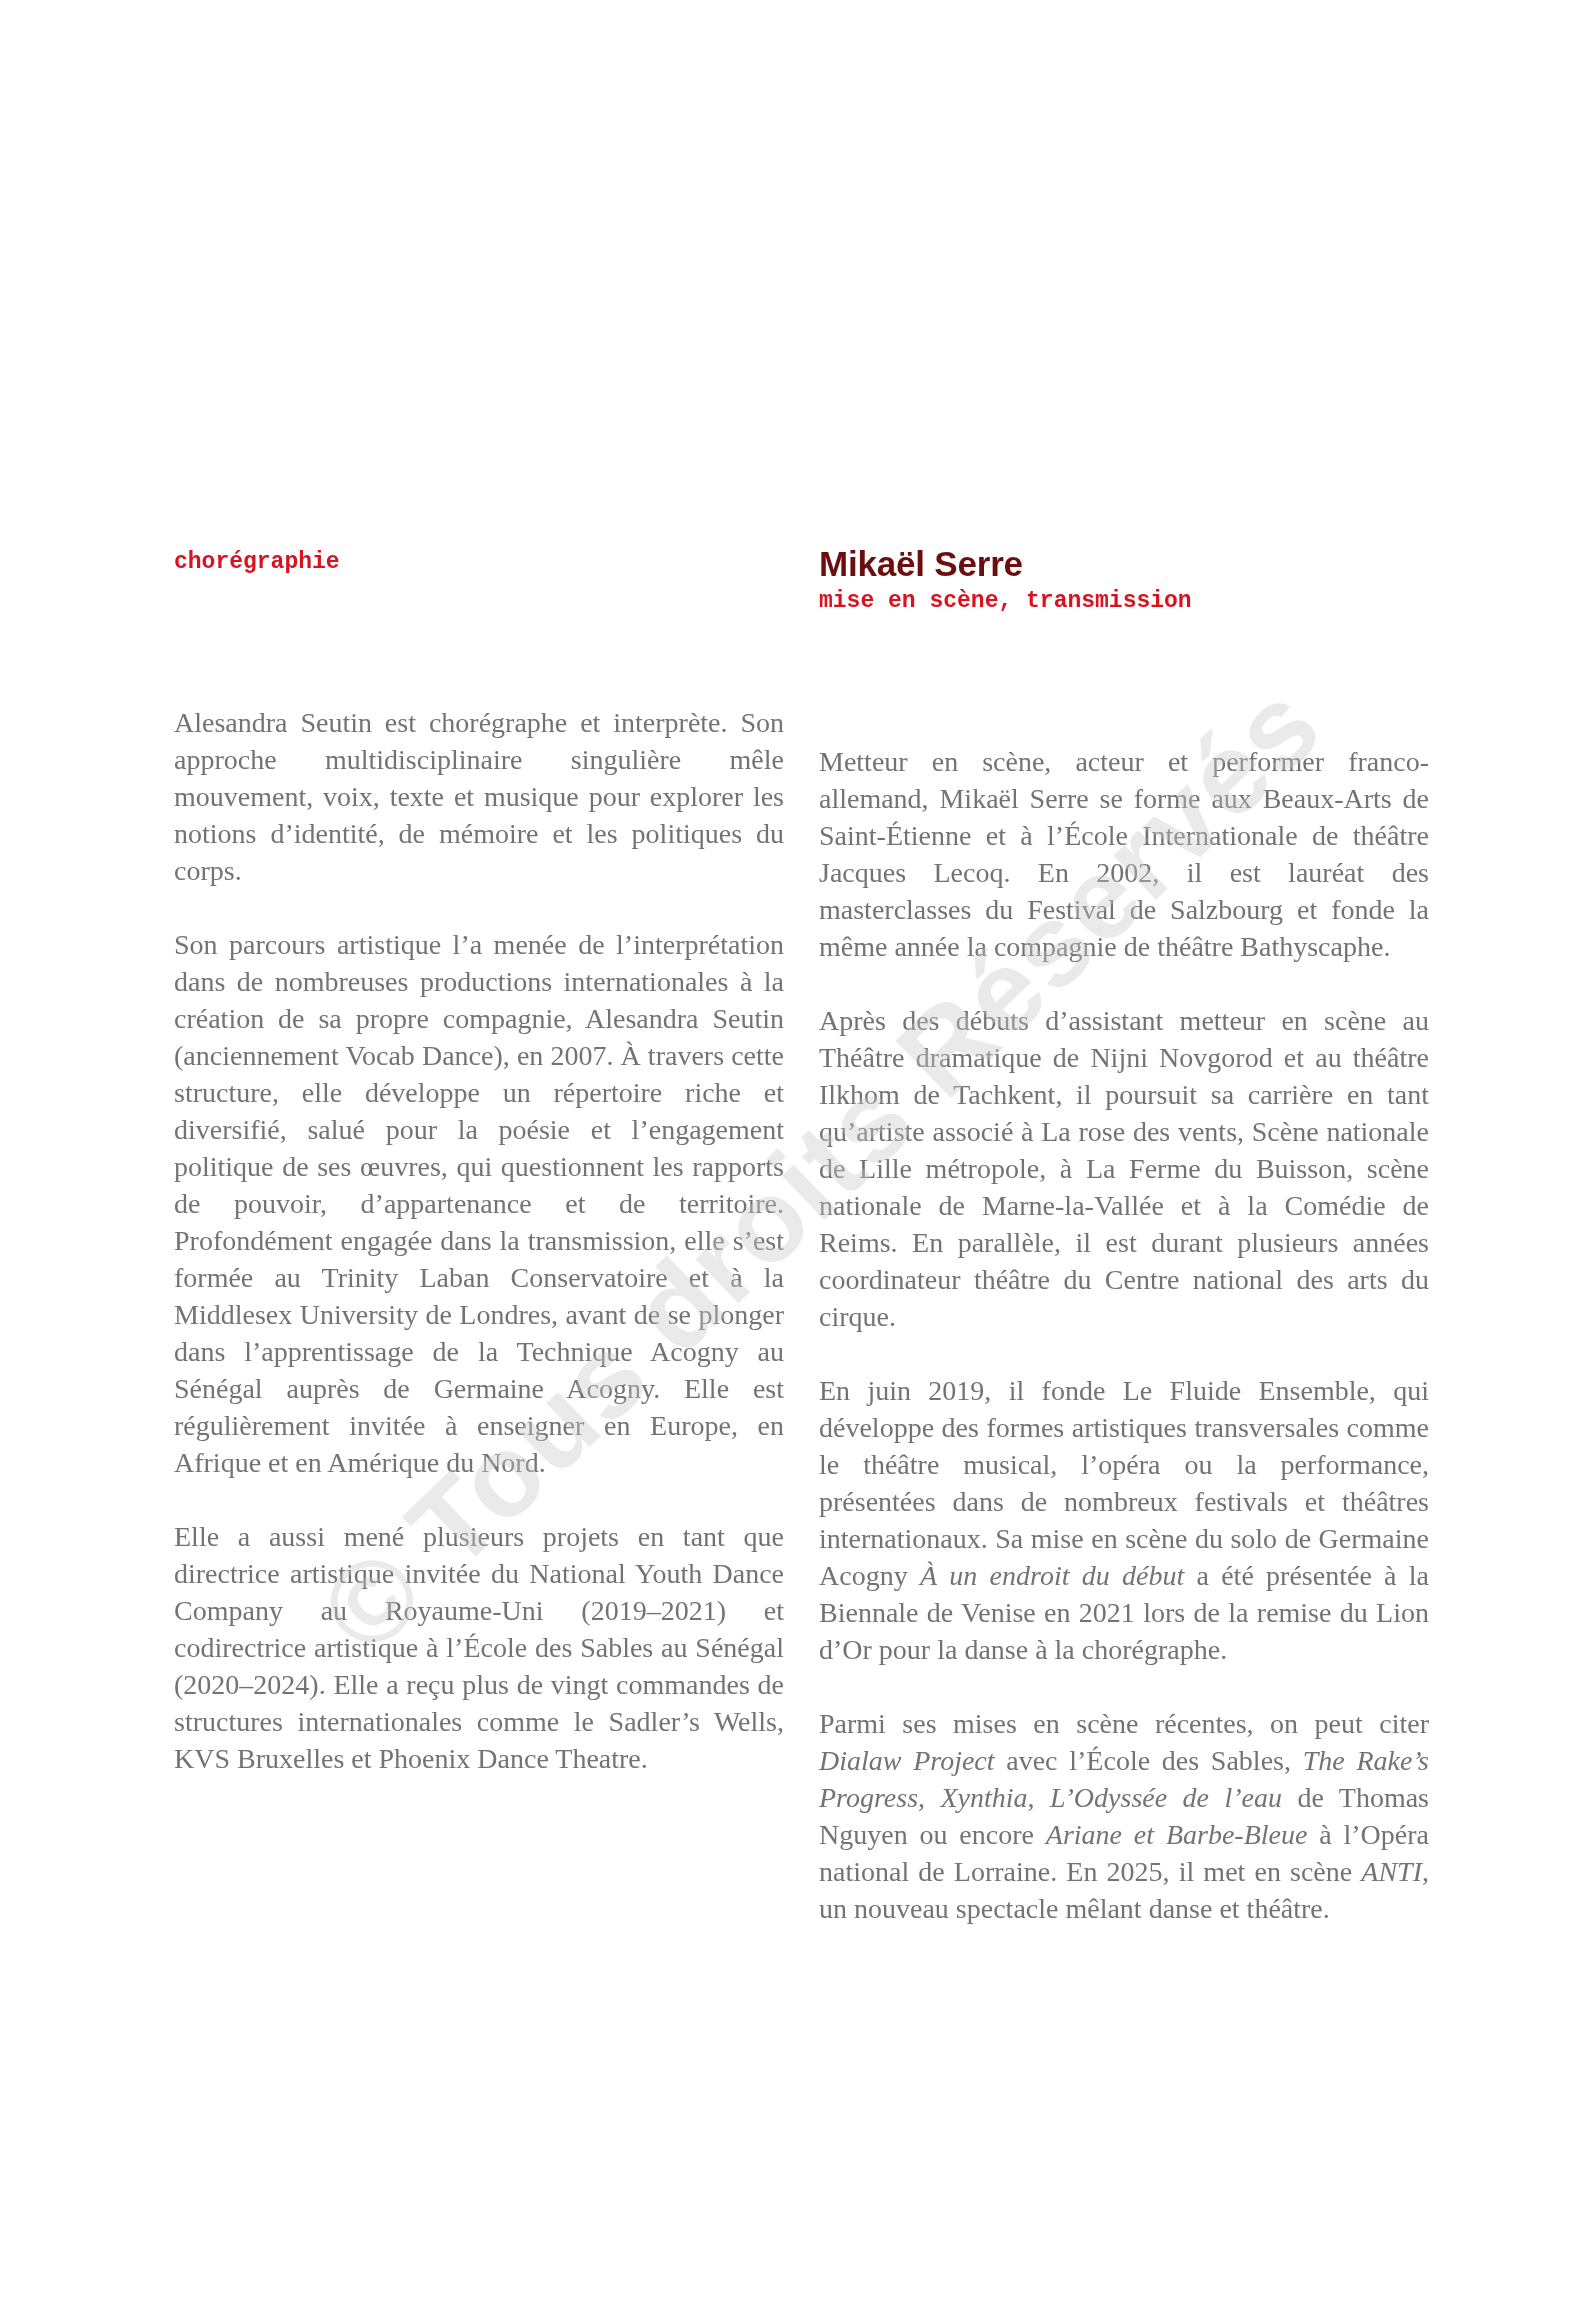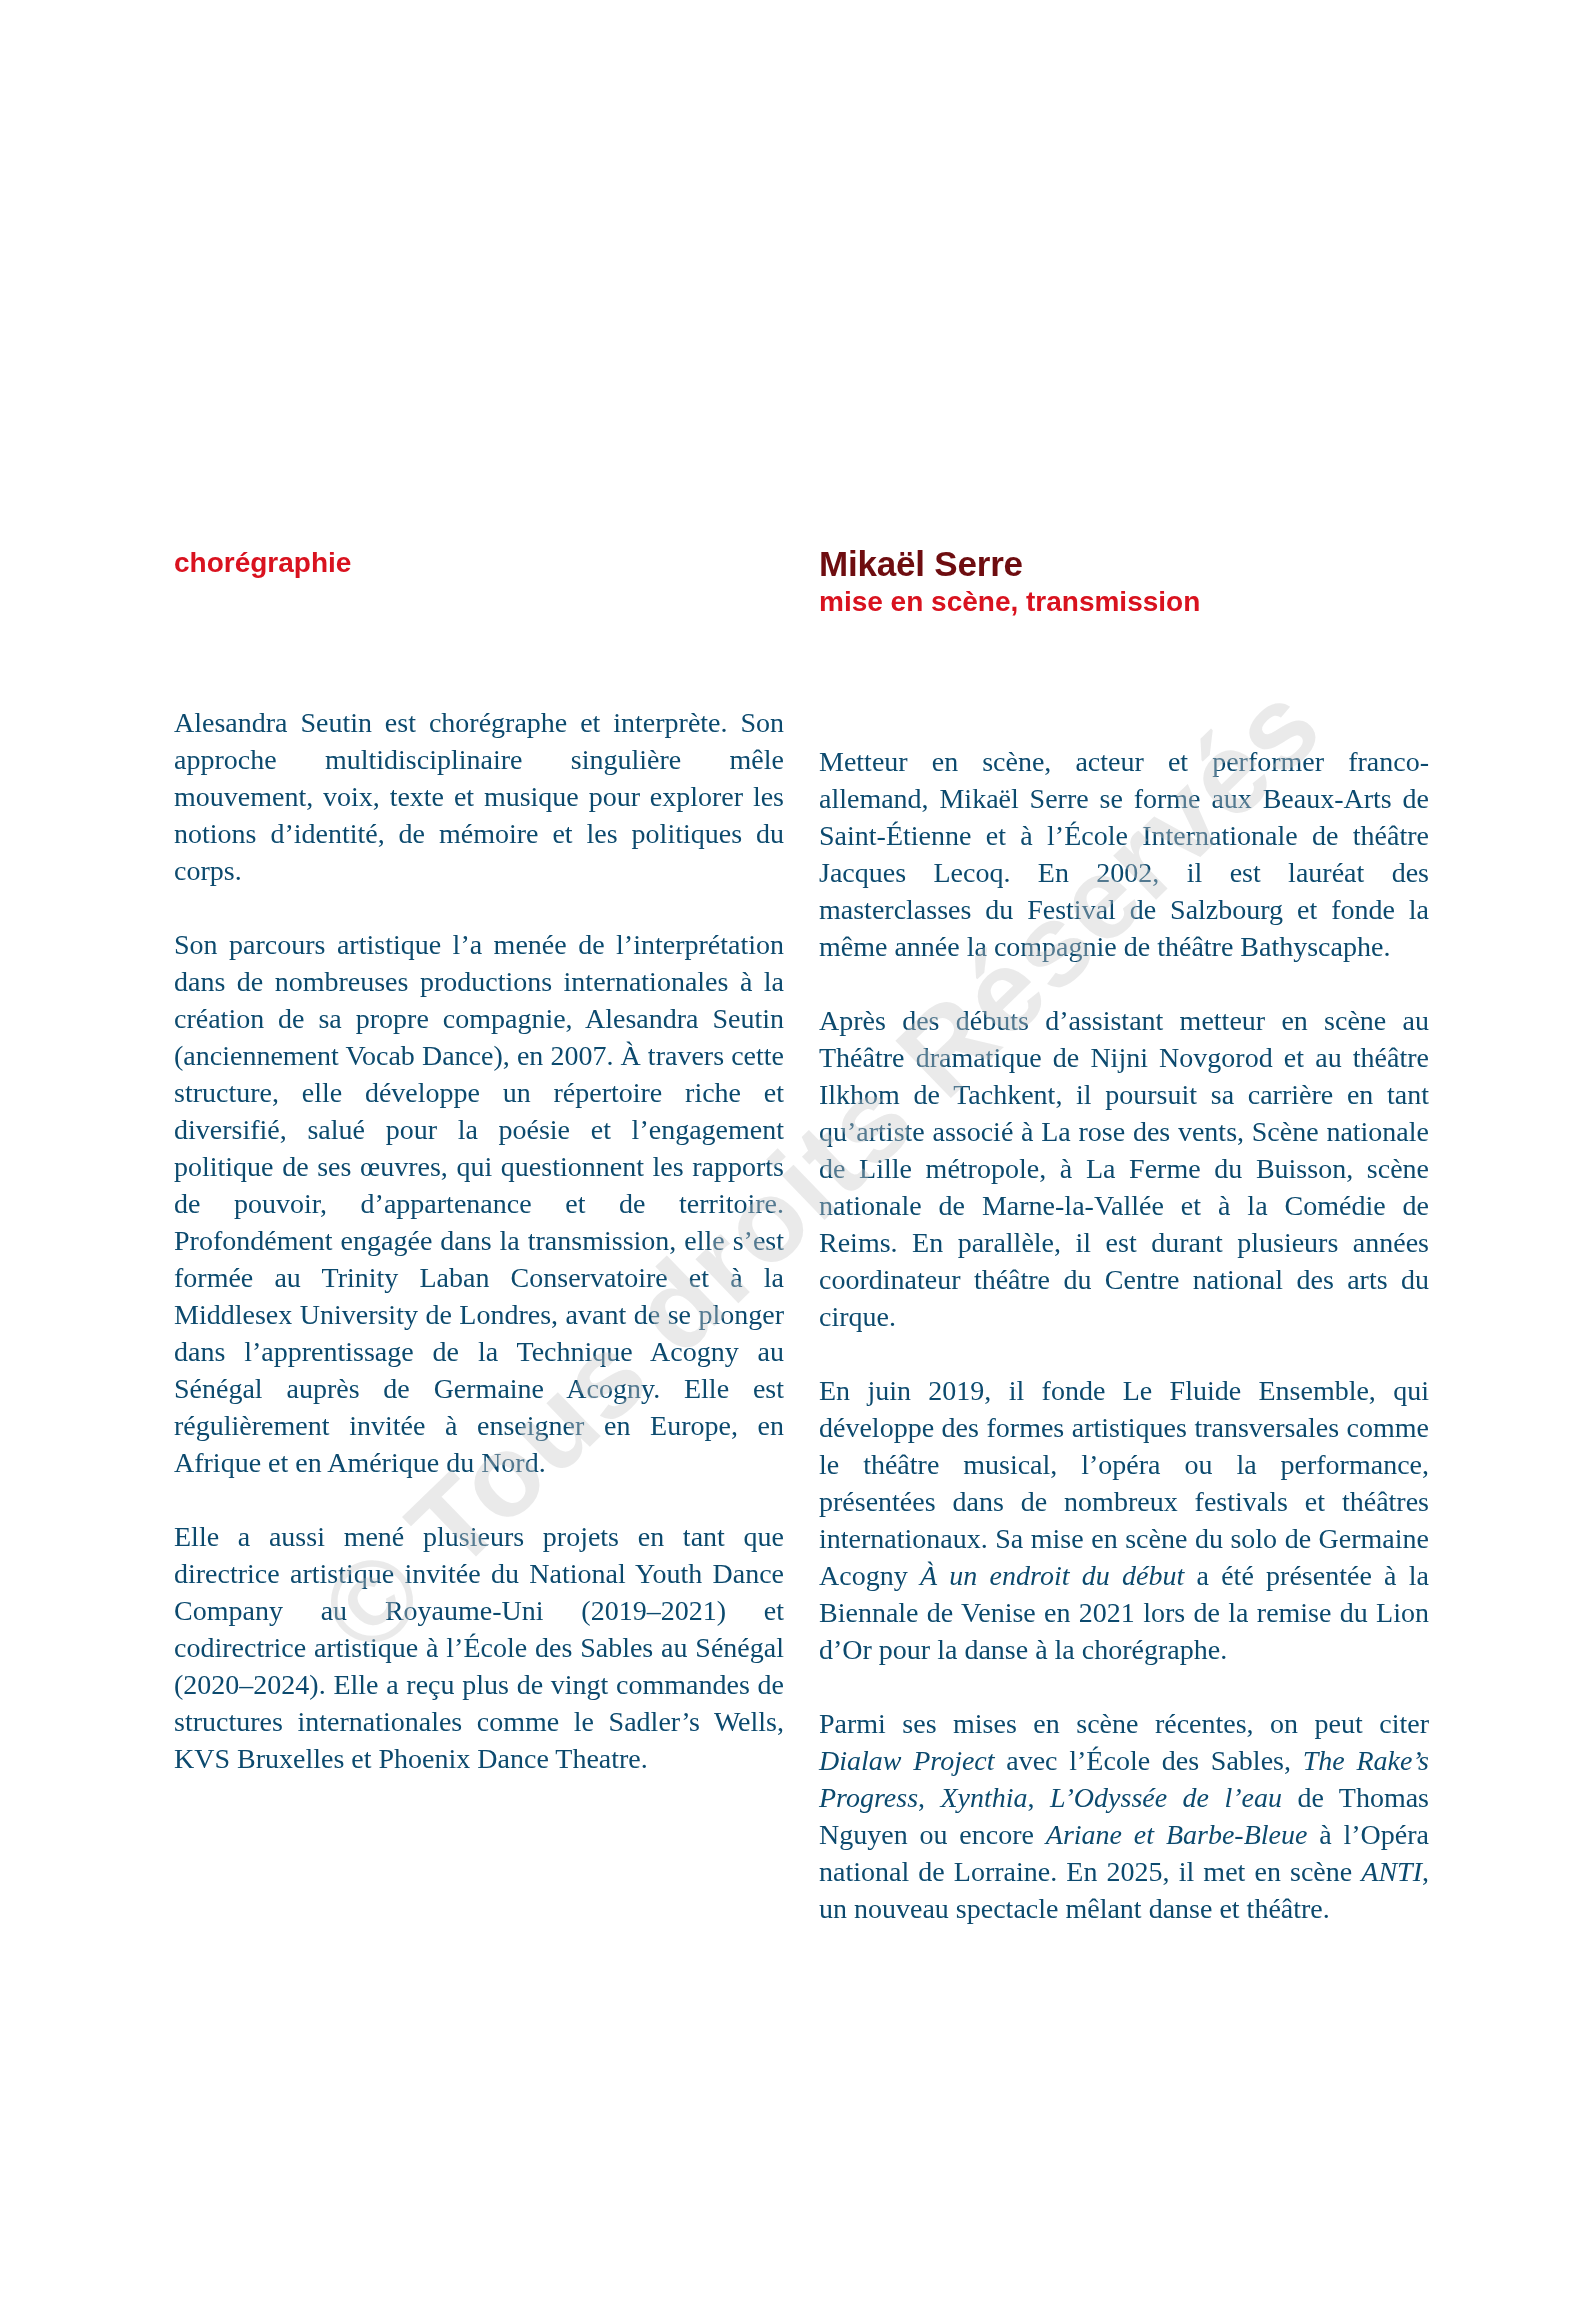--- a/index.html
+++ b/index.html
@@ -21,29 +21,29 @@
   .column { position: absolute; top: 544px; width: 610px; }
   .col-left { left: 174px; }
   .col-right { left: 819px; }
 
   .person-name {
     font-family: "Liberation Sans", "DejaVu Sans", sans-serif;
     font-weight: bold; font-size: 35px; line-height: 39px; color: #6e0d10;
     margin: 0; letter-spacing: -0.2px;
   }
   .person-role {
-    font-family: Liberation Sans, sans-serif;
-    font-weight: bold; font-size: 28px; line-height: 33px; color: #d9121f;
+    font-family: Liberation Mono, monospace;
+    font-weight: bold; font-size: 23px; line-height: 33px; color: #d9121f;
     margin: 2px 0 0 0;
   }
 
   .bio { margin-top: 125px; }
   .bio p {
     font-family: "Liberation Serif", "DejaVu Serif", serif;
-    font-size: 28px; line-height: 37px; color: #0c4a6e;
+    font-size: 28px; line-height: 37px; color: #737373;
     text-align: justify; margin: 0 0 37px 0;
     hyphens: none;
   }
   .bio p:last-child { margin-bottom: 0; margin-top: 33px; }
   .bio em { }
 
   .watermark {
     position: absolute; left: 157px; top: 1108px; width: 1313px;
     transform: rotate(-44deg); transform-origin: center center;
     font-family: "Liberation Sans", "DejaVu Sans", sans-serif;

